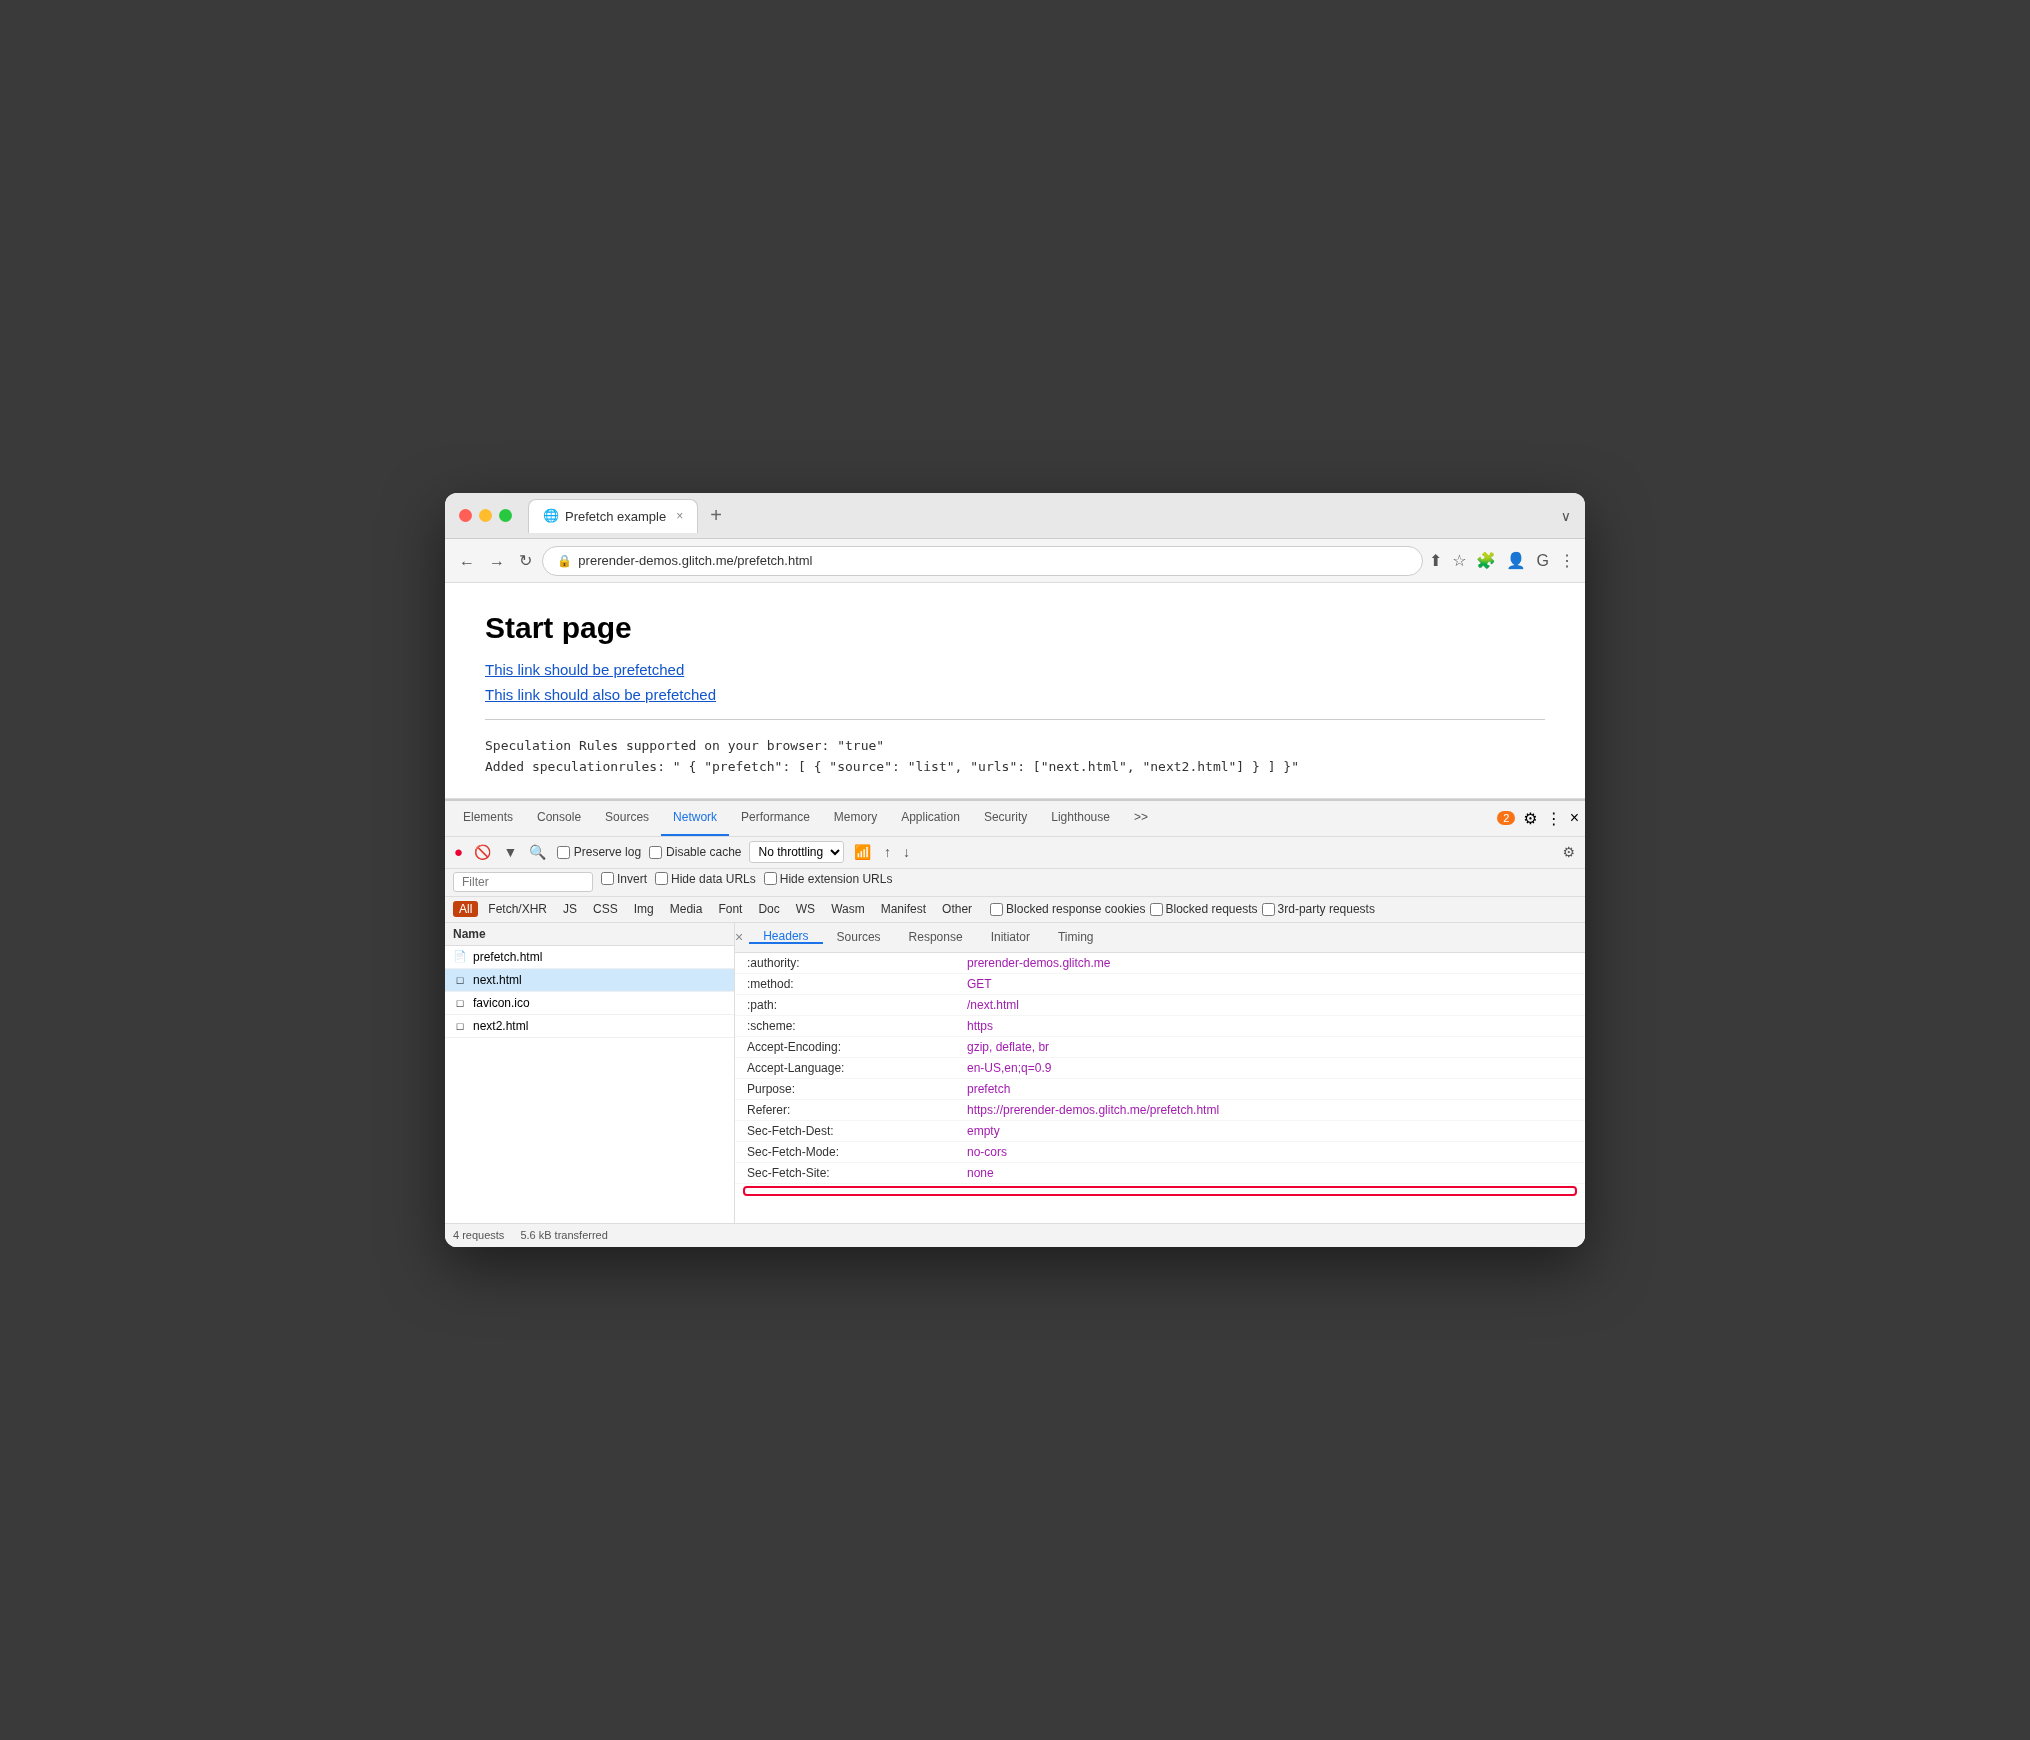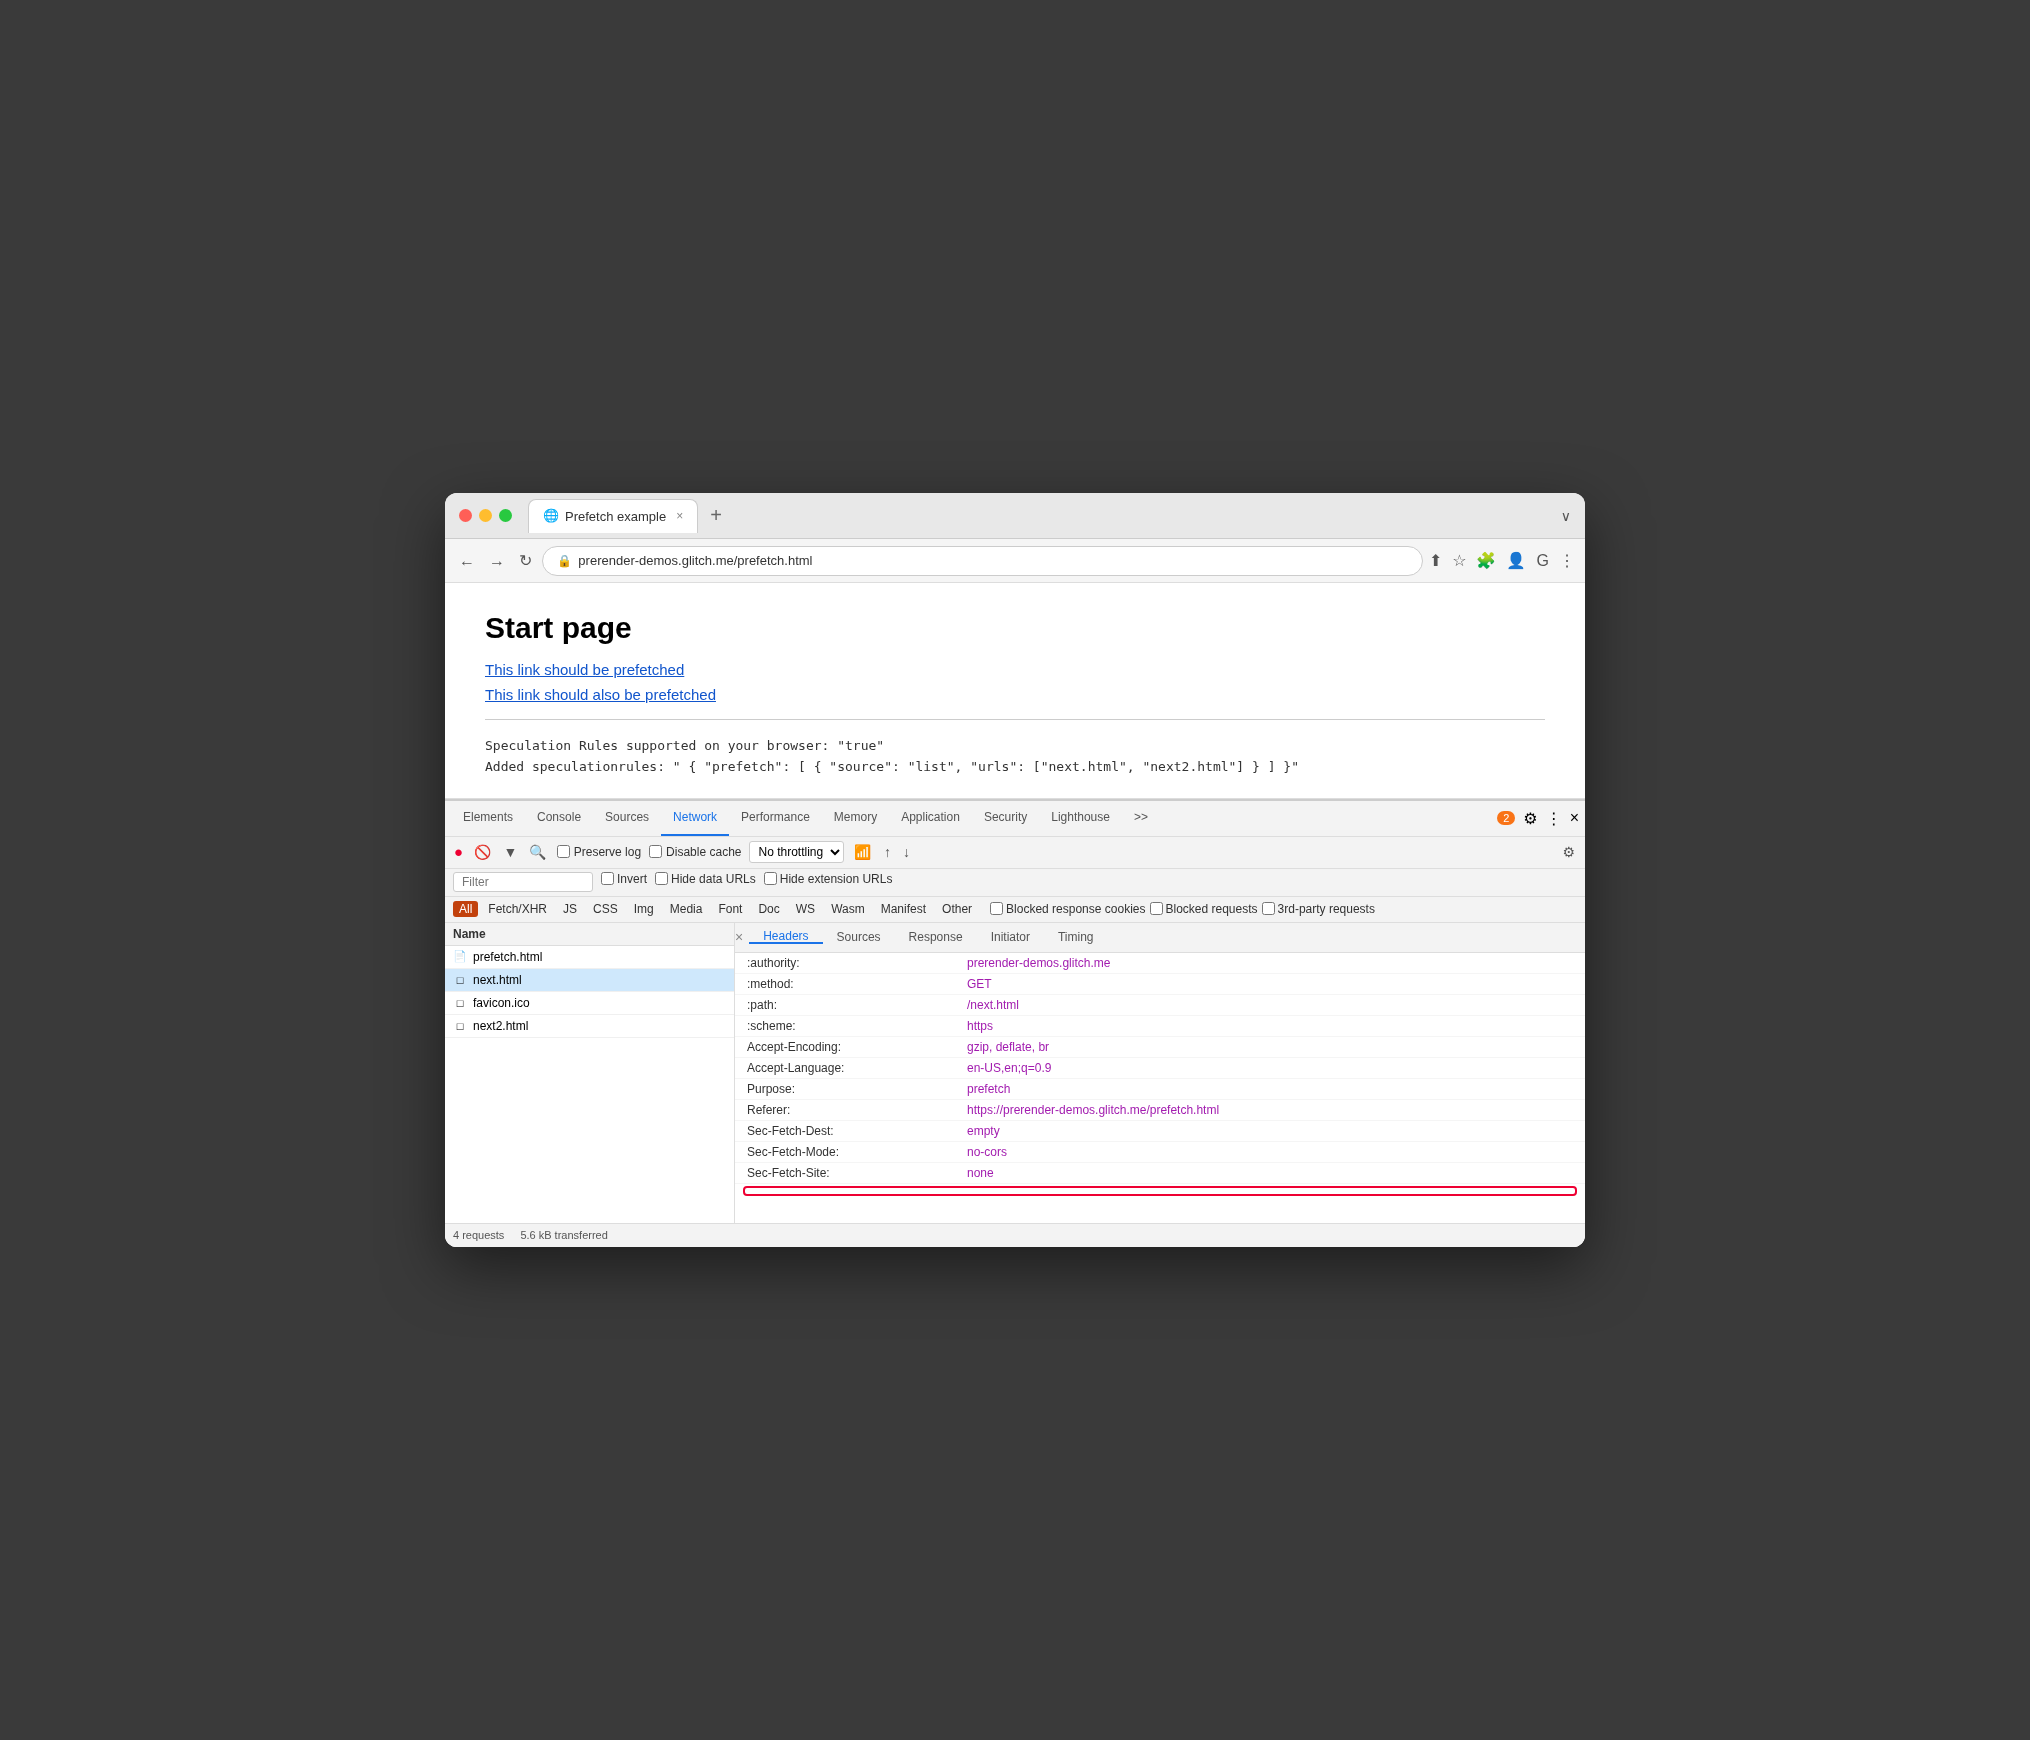--- a/index.html
+++ b/index.html
@@ -146,21 +146,21 @@
       border-bottom: 1px solid #ddd;
       display: flex;
       align-items: center;
       padding: 4px 8px;
       gap: 8px;
       height: 32px;
     }
     .nt-btn {
       background: none; border: none; cursor: pointer; color: #555; font-size: 14px; padding: 2px;
     }
-    .nt-checkbox { display: flex; align-items: flex-start; gap: 4px; font-size: 12px; color: #333; }
+    .nt-checkbox { display: flex; align-items: center; gap: 4px; font-size: 12px; color: #333; }
     .nt-select {
       font-size: 12px; border: 1px solid #ccc; background: #fff; padding: 2px 4px; border-radius: 3px;
     }
     
     .filter-bar {
       background: #f3f3f3;
       border-bottom: 1px solid #ddd;
       display: flex;
       align-items: flex-start;
       padding: 3px 8px;
@@ -179,21 +179,21 @@
       align-items: center;
       padding: 2px 8px;
       gap: 4px;
       height: 26px;
       font-size: 12px;
     }
     .type-btn {
       padding: 1px 6px; border: none; background: none; cursor: pointer; font-size: 12px; color: #333; border-radius: 3px;
     }
     .type-btn.active { background: #c2410c; color: #fff; }
-    .type-check { display: flex; align-items: flex-start; gap: 3px; }
+    .type-check { display: flex; align-items: flex-end; gap: 3px; }
     
     .network-main {
       display: flex;
       height: 300px;
     }
     .network-list {
       width: 290px;
       border-right: 1px solid #ddd;
       overflow-y: auto;
       background: #fff;

